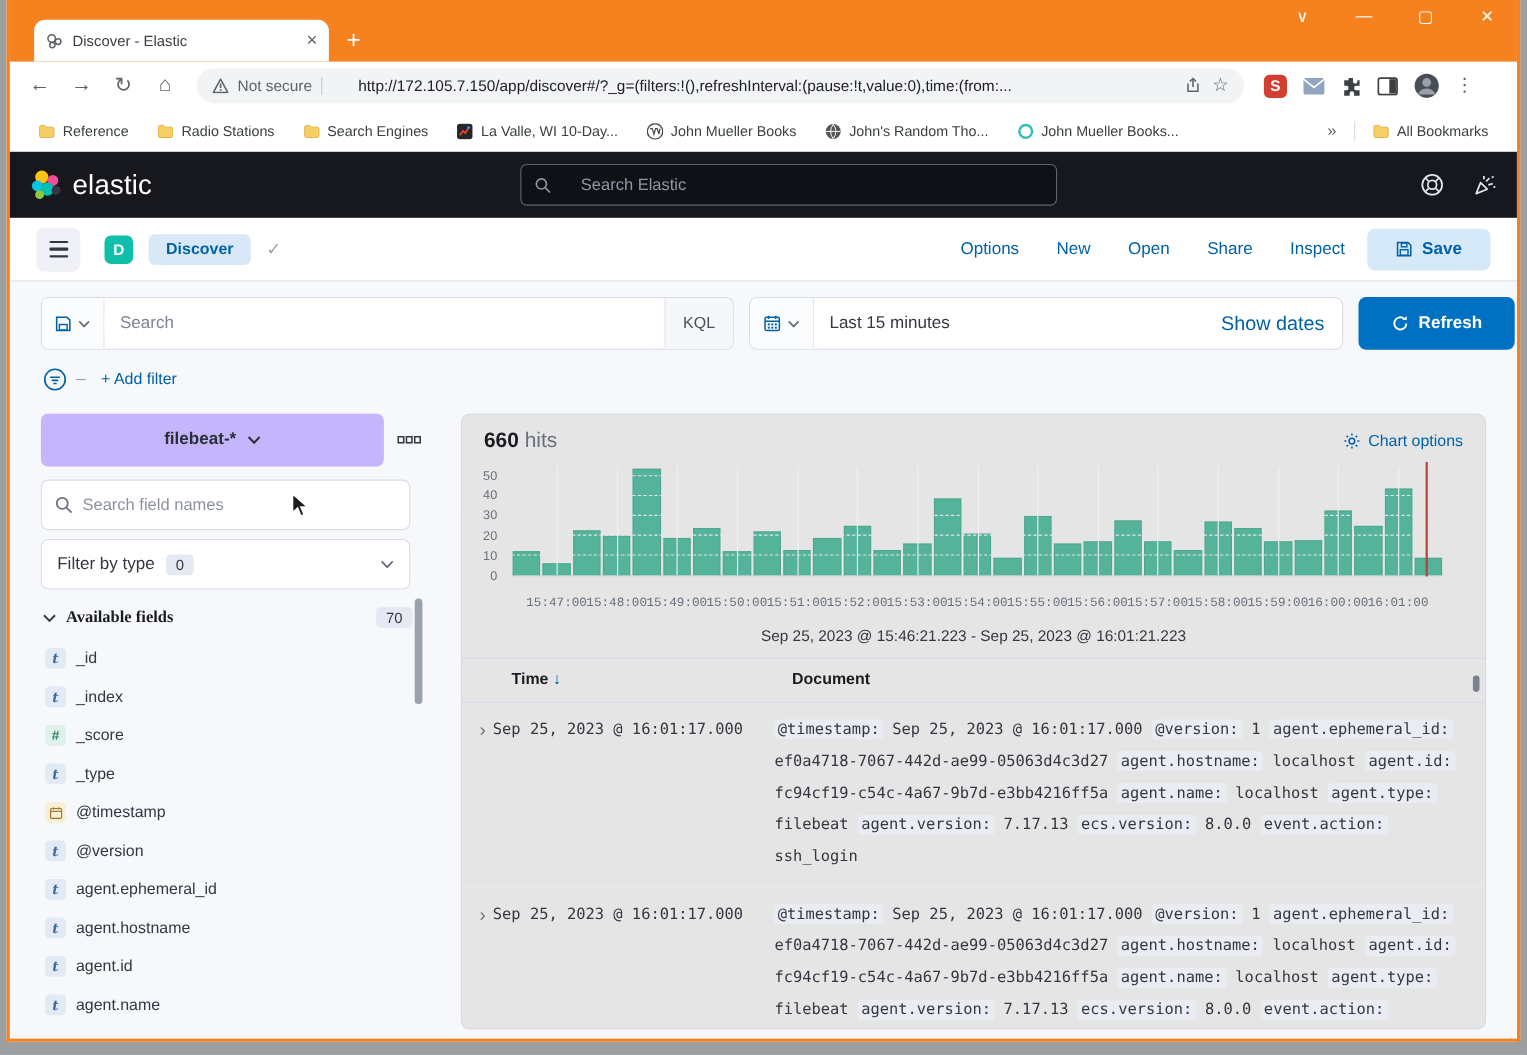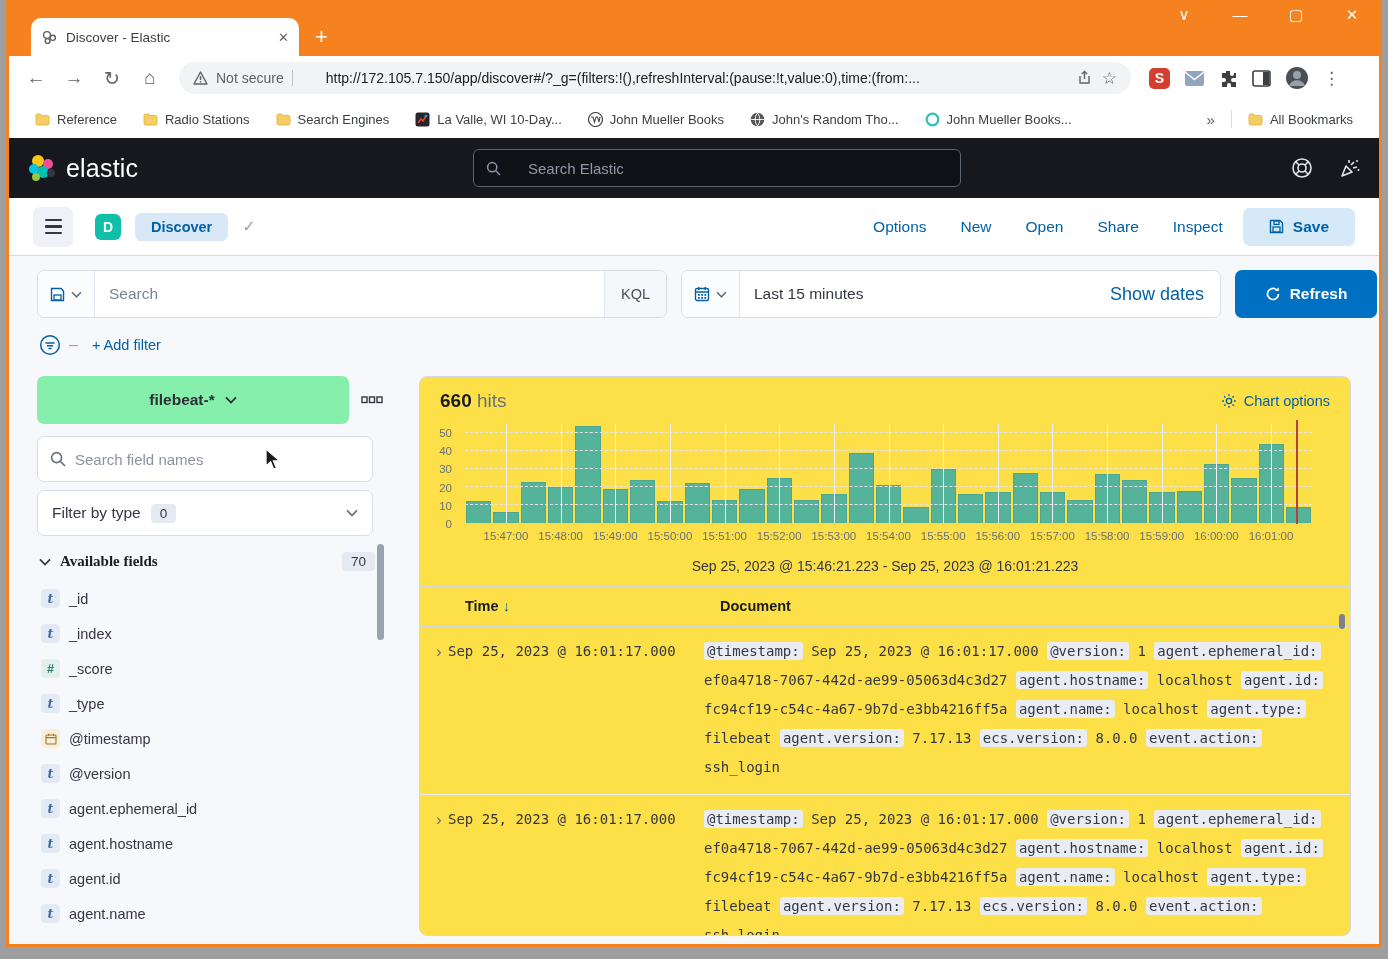--- a/index.html
+++ b/index.html
@@ -74,21 +74,21 @@
   .show-dates{color:var(--blue);font-size:18px;padding-right:16px;}
   .refresh-btn{flex:0 0 142px;height:48px;background:var(--btn-blue);border-radius:7px;color:#fff;font-weight:600;
     font-size:15.5px;display:flex;align-items:center;justify-content:center;gap:9px;}
   .filter-row{display:flex;align-items:center;gap:8px;padding:16px 28px 0 30px;}
   .add-filter{color:var(--blue);font-size:14.5px;margin-left:6px;}
   .dash{color:#98A2B3;}
   
   .content{display:flex;padding:20px 28px 0 28px;gap:30px;align-items:flex-start;}
   .sidebar{position:relative;flex:0 0 352px;height:560px;overflow:hidden;}
   .index-row{display:flex;align-items:center;gap:12px;}
-  .index-pill{flex:0 0 312px;height:48px;background:#86efac;border-radius:7px;display:flex;align-items:center;
+  .index-pill{flex:0 0 312px;height:48px;background:#c4b5fd;border-radius:7px;display:flex;align-items:center;
     justify-content:center;gap:10px;font-weight:bold;font-size:15.5px;color:#2B2F36;}
   .fld-search{margin-top:12px;height:46px;background:#fff;border:1px solid #D7DCE5;border-radius:7px;display:flex;
     align-items:center;padding:0 12px;gap:9px;width:336px;}
   .fld-search input{border:none;outline:none;font-size:15px;color:var(--text);width:100%;font-family:"Liberation Sans",sans-serif;}
   .fld-search input::placeholder{color:#8B919E;}
   .type-filter{margin-top:8px;height:46px;background:#fff;border:1px solid #D7DCE5;border-radius:7px;display:flex;
     align-items:center;padding:0 14px;gap:10px;width:336px;font-size:15.5px;color:var(--text);}
   .count-badge{background:#E4E9F2;border-radius:4px;padding:2px 9px;font-size:13.5px;color:var(--text);}
   .avail-row{margin-top:16px;display:flex;align-items:center;gap:9px;padding-left:2px;}
   .avail-label{font-weight:bold;font-size:15px;color:#1A1C21;font-family:Liberation Serif, serif;}
@@ -96,36 +96,36 @@
   .field-list{margin-top:10px;}
   .field-item{display:flex;align-items:center;gap:9px;height:35px;padding-left:4px;}
   .fbadge{width:19px;height:19px;border-radius:4px;display:flex;align-items:center;justify-content:center;
     font-size:12.5px;flex:0 0 19px;}
   .fbadge.string{background:#E2EAF6;color:#41699E;font-family:"DejaVu Serif",serif;font-style:italic;font-weight:bold;}
   .fbadge.number{background:#E0F1E9;color:#357F6B;font-weight:bold;}
   .fbadge.date{background:#F9EFD9;color:#A5762C;}
   .field-name{font-size:14.5px;color:var(--text);}
   .side-scroll{position:absolute;right:5px;top:168px;width:7px;height:96px;background:#9AA2AD;border-radius:4px;}
   
-  .panel{position:relative;flex:1;height:560px;background:#fde047;border:1px solid var(--border);border-radius:8px;
+  .panel{position:relative;flex:1;height:560px;background:#e5e5e5;border:1px solid var(--border);border-radius:8px;
     overflow:hidden;}
   .panel-header{display:flex;align-items:center;padding:13px 20px 4px 20px;}
   .hits{font-size:19px;}
   .hits b{color:#1A1C21;}
   .hits span{color:var(--subtle);}
   .chart-opts{margin-left:auto;display:flex;align-items:center;gap:7px;color:var(--blue);font-size:14.5px;}
   .chart-area{position:relative;margin:8px 38px 0 45px;height:100px;}
   .plot{position:absolute;inset:0;border-bottom:1px solid #CBD1DB;display:flex;align-items:flex-end;gap:2px;padding:0 1px;}
   .bar{flex:1;background:var(--bar);border:1px solid rgba(0,0,0,0.07);border-bottom:none;}
   .hgrid{position:absolute;left:0;right:0;height:0;border-top:1px dashed #E2E6EC;pointer-events:none;}
   .vgrid{position:absolute;top:0;bottom:0;width:0;border-left:1px solid #EEF1F5;pointer-events:none;}
   .nowline{position:absolute;top:-4px;bottom:-1px;right:14px;width:2.5px;background:#B5433A;}
   .y-axis{position:absolute;left:-45px;top:0;bottom:0;width:38px;}
   .ytick{position:absolute;right:6px;font-size:11.5px;color:var(--subtle);transform:translateY(50%);}
-  .x-axis{position:relative;margin:6px 38px 0 45px;height:16px;}
+  .x-axis{position:relative;margin:18px 38px 0 45px;height:16px;font-family:Liberation Mono, monospace;}
   .xtick{position:absolute;transform:translateX(-50%);font-size:11.5px;color:var(--subtle);white-space:nowrap;}
   .caption{margin-top:12px;text-align:center;font-size:14px;color:var(--text);}
   .divider{margin-top:12px;border-top:1px solid var(--border);}
   .thead{position:relative;height:40px;border-bottom:1px solid var(--border);}
   .th-time{position:absolute;left:45px;top:11px;font-weight:bold;font-size:14.5px;color:#1A1C21;}
   .th-doc{position:absolute;left:300px;top:11px;font-weight:bold;font-size:14.5px;color:#1A1C21;}
   .sort-arrow{color:var(--blue);font-weight:normal;}
   .doc-row{display:flex;border-bottom:1px solid #E8EBF0;padding:10px 0 12px 0;}
   .expander{flex:0 0 28px;padding-left:16px;color:var(--subtle);font-size:17px;line-height:29px;}
   .row-time{flex:0 0 256px;font-family:"DejaVu Sans Mono",monospace;font-size:14px;color:var(--text);line-height:29px;}

